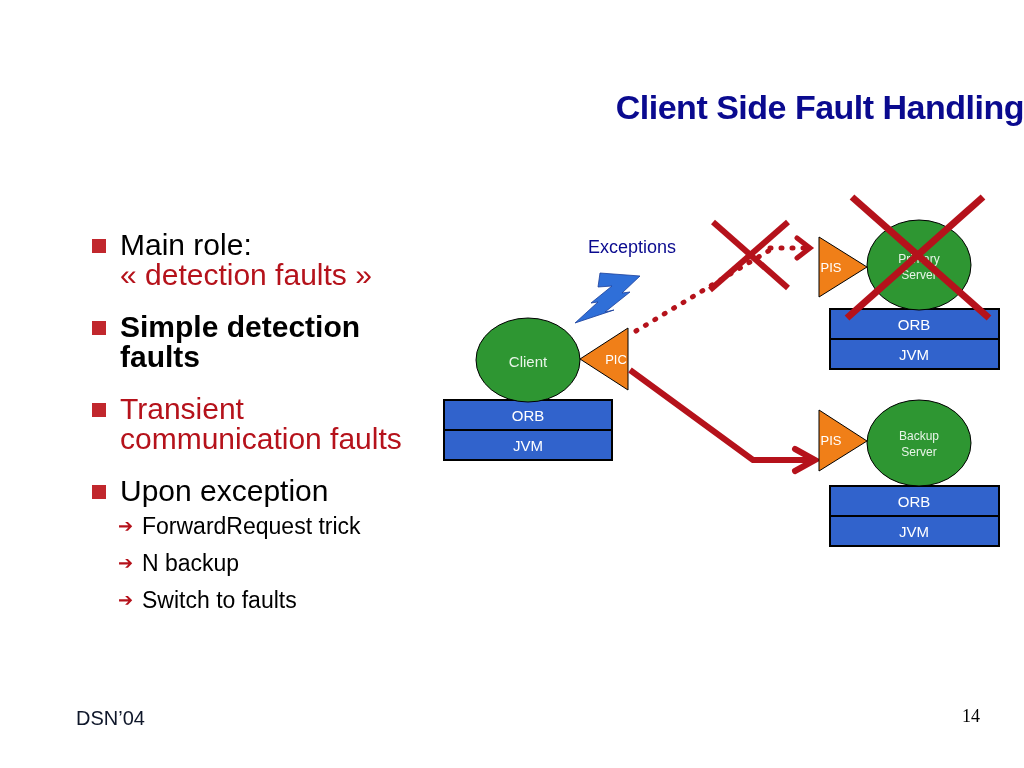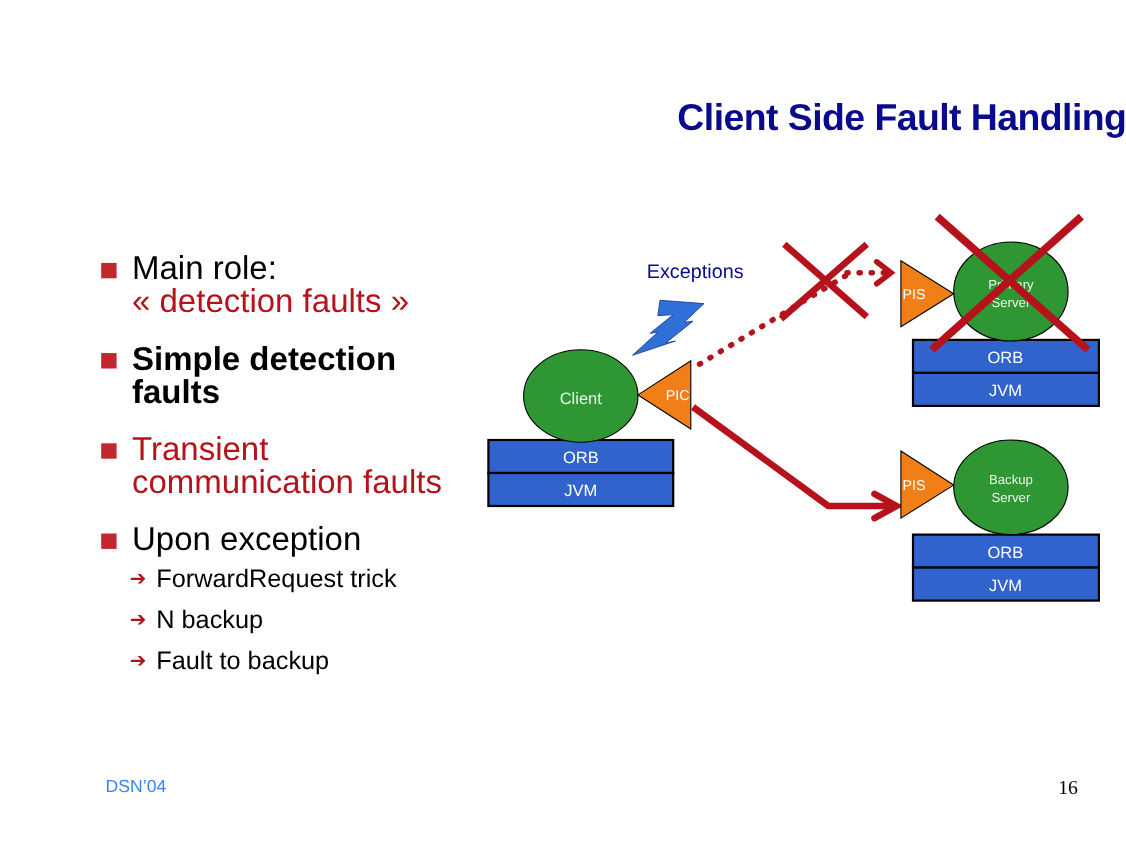--- a/index.html
+++ b/index.html
@@ -4,21 +4,21 @@
 <style>
   html, body { margin: 0; padding: 0; }
   body { width: 1024px; height: 768px; background: #ffffff; position: relative; overflow: hidden; font-family: "Liberation Sans", sans-serif; }
   .title { position: absolute; left: 0; width: 1024px; top: 88px; text-align: right; font-size: 34px; font-weight: bold; color: #0a0a8f; letter-spacing: -0.5px; }
   .bullets { position: absolute; left: 90px; top: 230px; width: 370px; }
   .b { position: relative; padding-left: 30px; font-size: 30px; line-height: 30px; color: #000; margin-bottom: 12px; }
   .b .sq { position: absolute; left: 2px; top: 9px; width: 14px; height: 14px; background: #c1272d; }
   .red { color: #b5121b; }
   .sub { position: relative; padding-left: 52px; font-size: 23px; line-height: 37px; color: #000; }
   .sub .arr { position: absolute; left: 28px; top: 0; font-size: 18px; color: #b5121b; }
-  .footer-left { position: absolute; left: 96px; top: 707px; font-size: 16px; color: #3b82f6; }
+  .footer-left { position: absolute; left: 76px; top: 707px; font-size: 20px; color: #0f172a; }
   .footer-right { position: absolute; left: 962px; top: 706px; font-size: 18px; color: #000; font-family: "Liberation Serif", serif; }
   svg.diagram { position: absolute; left: 0; top: 0; }
   .dtext { font-family: "Liberation Sans", sans-serif; }
 </style>
 </head>
 <body>
 
 <div class="title">Client Side Fault Handling</div>
 
 <div class="bullets">
@@ -44,21 +44,21 @@
   <div class="sub red">
     <span class="arr">➔</span>
     <span>ForwardRequest trick</span>
   </div>
   <div class="sub">
     <span class="arr">➔</span>
     <span>N backup</span>
   </div>
   <div class="sub">
     <span class="arr">➔</span>
-    <span>Fault to backup</span>
+    <span>Switch to faults</span>
   </div>
 </div>
 
 <svg class="diagram" width="1024" height="768">
 
   <text class="dtext" x="632" y="253" font-size="18" fill="#0a0a8f" text-anchor="middle">Exceptions</text>
 
   <polygon points="600,273 640,276 622,293 630,292 605,312 614,310 575,323 598,302 591,303 612,286 598,287" fill="#2f6fd8" stroke="#1a3f9a" stroke-width="0.8"></polygon>
 
   <line x1="636" y1="331" x2="770" y2="250" stroke="#b5121b" stroke-width="5" stroke-dasharray="1,10" stroke-linecap="round"></line>
@@ -98,13 +98,13 @@
   <text class="dtext" x="914" y="507" font-size="15" fill="#fff" text-anchor="middle">ORB</text>
   <text class="dtext" x="914" y="537" font-size="15" fill="#fff" text-anchor="middle">JVM</text>
   <ellipse cx="919" cy="443" rx="52" ry="43" fill="#2e9632" stroke="#000" stroke-width="1"></ellipse>
   <text class="dtext" x="919" y="440" font-size="12" fill="#e8f5e8" text-anchor="middle">Backup</text>
   <text class="dtext" x="919" y="456" font-size="12" fill="#e8f5e8" text-anchor="middle">Server</text>
   <polygon points="819,410 867,441 819,471" fill="#f07f18" stroke="#000" stroke-width="1"></polygon>
   <text class="dtext" x="831" y="445" font-size="13" fill="#fff" text-anchor="middle">PIS</text>
 </svg>
 
 <div class="footer-left">DSN’04</div>
-<div class="footer-right">16</div>
+<div class="footer-right">14</div>
 
 </body></html>

